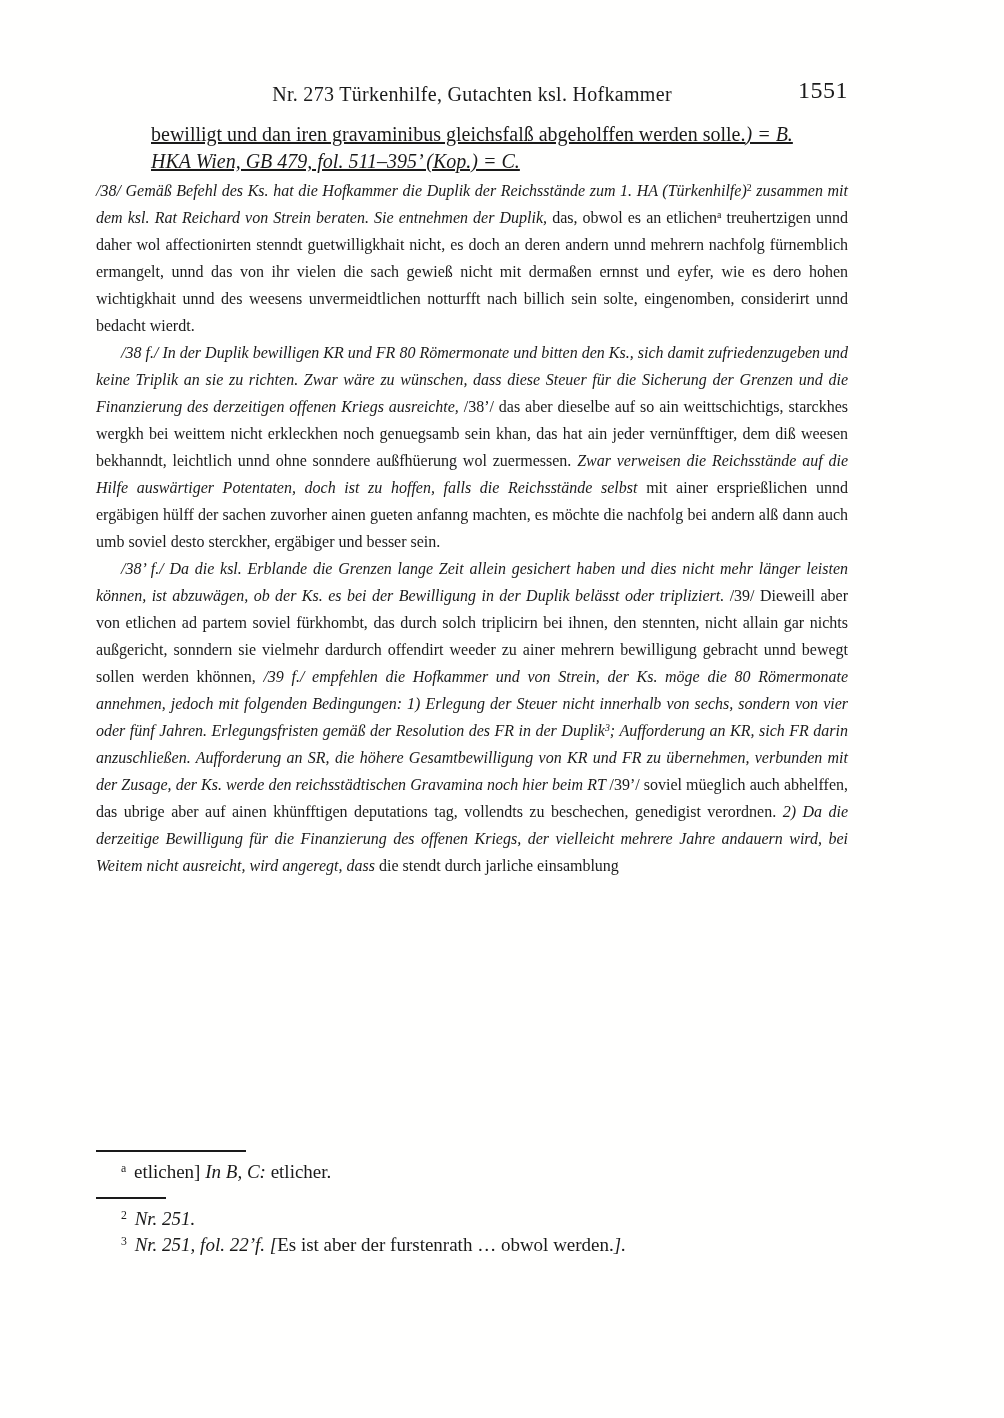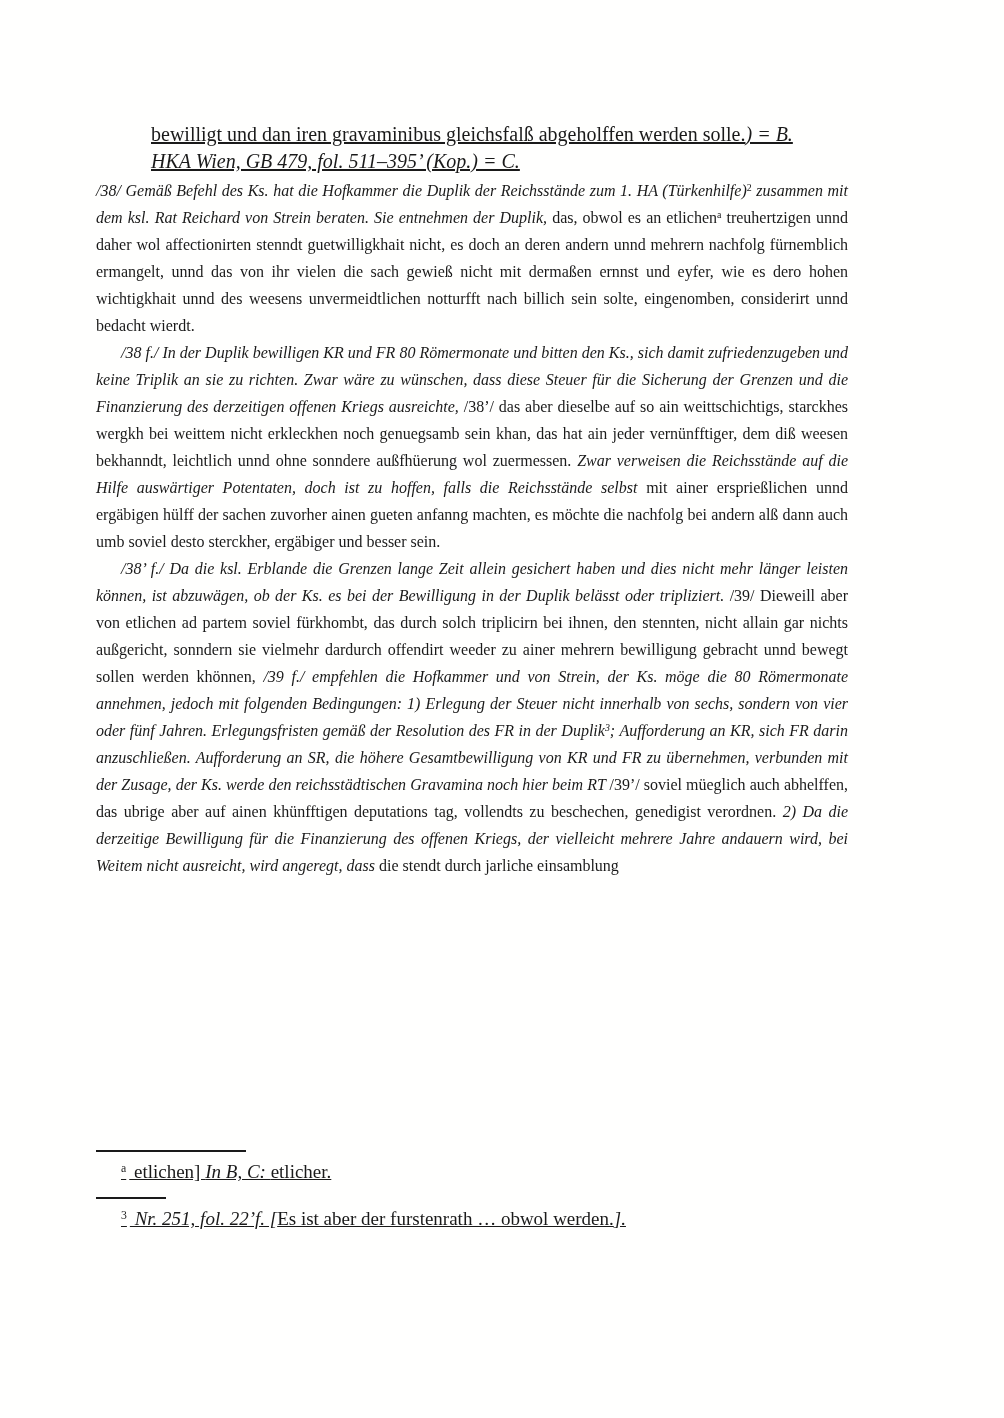--- a/index.html
+++ b/index.html
@@ -44,40 +44,45 @@
     vertical-align: baseline;
     top: -0.55em;
   }
   .footnotes {
     position: absolute; left: 96px; top: 1150px; width: 752px;
     font-size: 19px; line-height: 26px;
   }
   .rule { border-top: 2px solid #1a1a1a; height: 0; }
   .rule-apparatus { width: 150px; margin-bottom: 7px; }
   .rule-notes { width: 70px; margin-top: 12px; margin-bottom: 7px; }
-  .fn { text-indent: 25px; text-decoration: underline; }
+  .fn { text-indent: 25px; }
   .fn sup { margin-right: 3px; }
 </style>
 </head>
 <body>
 
 <div class="page">
 
+  <div class="running-header">
+    <div class="title">Nr. 273 Türkenhilfe, Gutachten ksl. Hofkammer</div>
+    <div class="pagenum">1551</div>
+  </div>
 
   <div class="source-note">
     <div><span>bewilligt und dan iren gravaminibus gleichsfalß abgeholffen werden solle.</span><span class="it">) = B.</span></div>
     <div><span class="it">HKA Wien, GB 479, fol. 511–395’ (Kop.) = C.</span></div>
   </div>
 
   <div class="body-text">
     <p><span class="it">/38/ Gemäß Befehl des Ks. hat die Hofkammer die Duplik der Reichsstände zum 1. HA (Türkenhilfe)</span><sup>2</sup><span class="it"> zusammen mit dem ksl. Rat Reichard von Strein beraten. Sie entnehmen der Duplik, </span><span>das, obwol es an etlichen</span><sup>a</sup><span> treuhertzigen unnd daher wol affectionirten stenndt guetwilligkhait nicht, es doch an deren andern unnd mehrern nachfolg fürnemblich ermangelt, unnd das von ihr vielen die sach gewieß nicht mit dermaßen ernnst und eyfer, wie es dero hohen wichtigkhait unnd des weesens unvermeidtlichen notturfft nach billich sein solte, eingenomben, considerirt unnd bedacht wierdt.</span></p>
     <p><span class="it">/38 f./ In der Duplik bewilligen KR und FR 80 Römermonate und bitten den Ks., sich damit zufriedenzugeben und keine Triplik an sie zu richten. Zwar wäre zu wünschen, dass diese Steuer für die Sicherung der Grenzen und die Finanzierung des derzeitigen offenen Kriegs ausreichte, </span><span>/38’/ das aber dieselbe auf so ain weittschichtigs, starckhes wergkh bei weittem nicht erkleckhen noch genuegsamb sein khan, das hat ain jeder vernünfftiger, dem diß weesen bekhanndt, leichtlich unnd ohne sonndere außfhüerung wol zuermessen. </span><span class="it">Zwar verweisen die Reichsstände auf die Hilfe auswärtiger Potentaten, doch ist zu hoffen, falls die Reichsstände selbst </span><span>mit ainer ersprießlichen unnd ergäbigen hülff der sachen zuvorher ainen gueten anfanng machten, es möchte die nachfolg bei andern alß dann auch umb soviel desto sterckher, ergäbiger und besser sein.</span></p>
     <p><span class="it">/38’ f./ Da die ksl. Erblande die Grenzen lange Zeit allein gesichert haben und dies nicht mehr länger leisten können, ist abzuwägen, ob der Ks. es bei der Bewilligung in der Duplik belässt oder tripliziert. </span><span>/39/ Dieweill aber von etlichen ad partem soviel fürkhombt, das durch solch triplicirn bei ihnen, den stennten, nicht allain gar nichts außgericht, sonndern sie vielmehr dardurch offendirt weeder zu ainer mehrern bewilligung gebracht unnd bewegt sollen werden khönnen, </span><span class="it">/39 f./ empfehlen die Hofkammer und von Strein, der Ks. möge die 80 Römermonate annehmen, jedoch mit folgenden Bedingungen: 1) Erlegung der Steuer nicht innerhalb von sechs, sondern von vier oder fünf Jahren. Erlegungsfristen gemäß der Resolution des FR in der Duplik</span><sup class="it">3</sup><span class="it">; Aufforderung an KR, sich FR darin anzuschließen. Aufforderung an SR, die höhere Gesamtbewilligung von KR und FR zu übernehmen, verbunden mit der Zusage, der Ks. werde den reichsstädtischen Gravamina noch hier beim RT </span><span>/39’/ soviel müeglich auch abhelffen, das ubrige aber auf ainen khünfftigen deputations tag, vollendts zu beschechen, genedigist verordnen. </span><span class="it">2) Da die derzeitige Bewilligung für die Finanzierung des offenen Kriegs, der vielleicht mehrere Jahre andauern wird, bei Weitem nicht ausreicht, wird angeregt, dass </span><span>die stendt durch jarliche einsamblung</span></p>
   </div>
 
   <div class="footnotes">
     <div class="rule rule-apparatus"></div>
     <p class="fn"><sup>a</sup><span> etlichen] </span><span class="it">In B, C: </span><span>etlicher.</span></p>
     <div class="rule rule-notes"></div>
+    <p class="fn"><sup>2</sup><span class="it"> Nr. 251.</span></p>
     <p class="fn"><sup>3</sup><span class="it"> Nr. 251, fol. 22’f. [</span><span>Es ist aber der furstenrath … obwol werden.</span><span class="it">].</span></p>
   </div>
 
 </div>
 
 </body></html>

